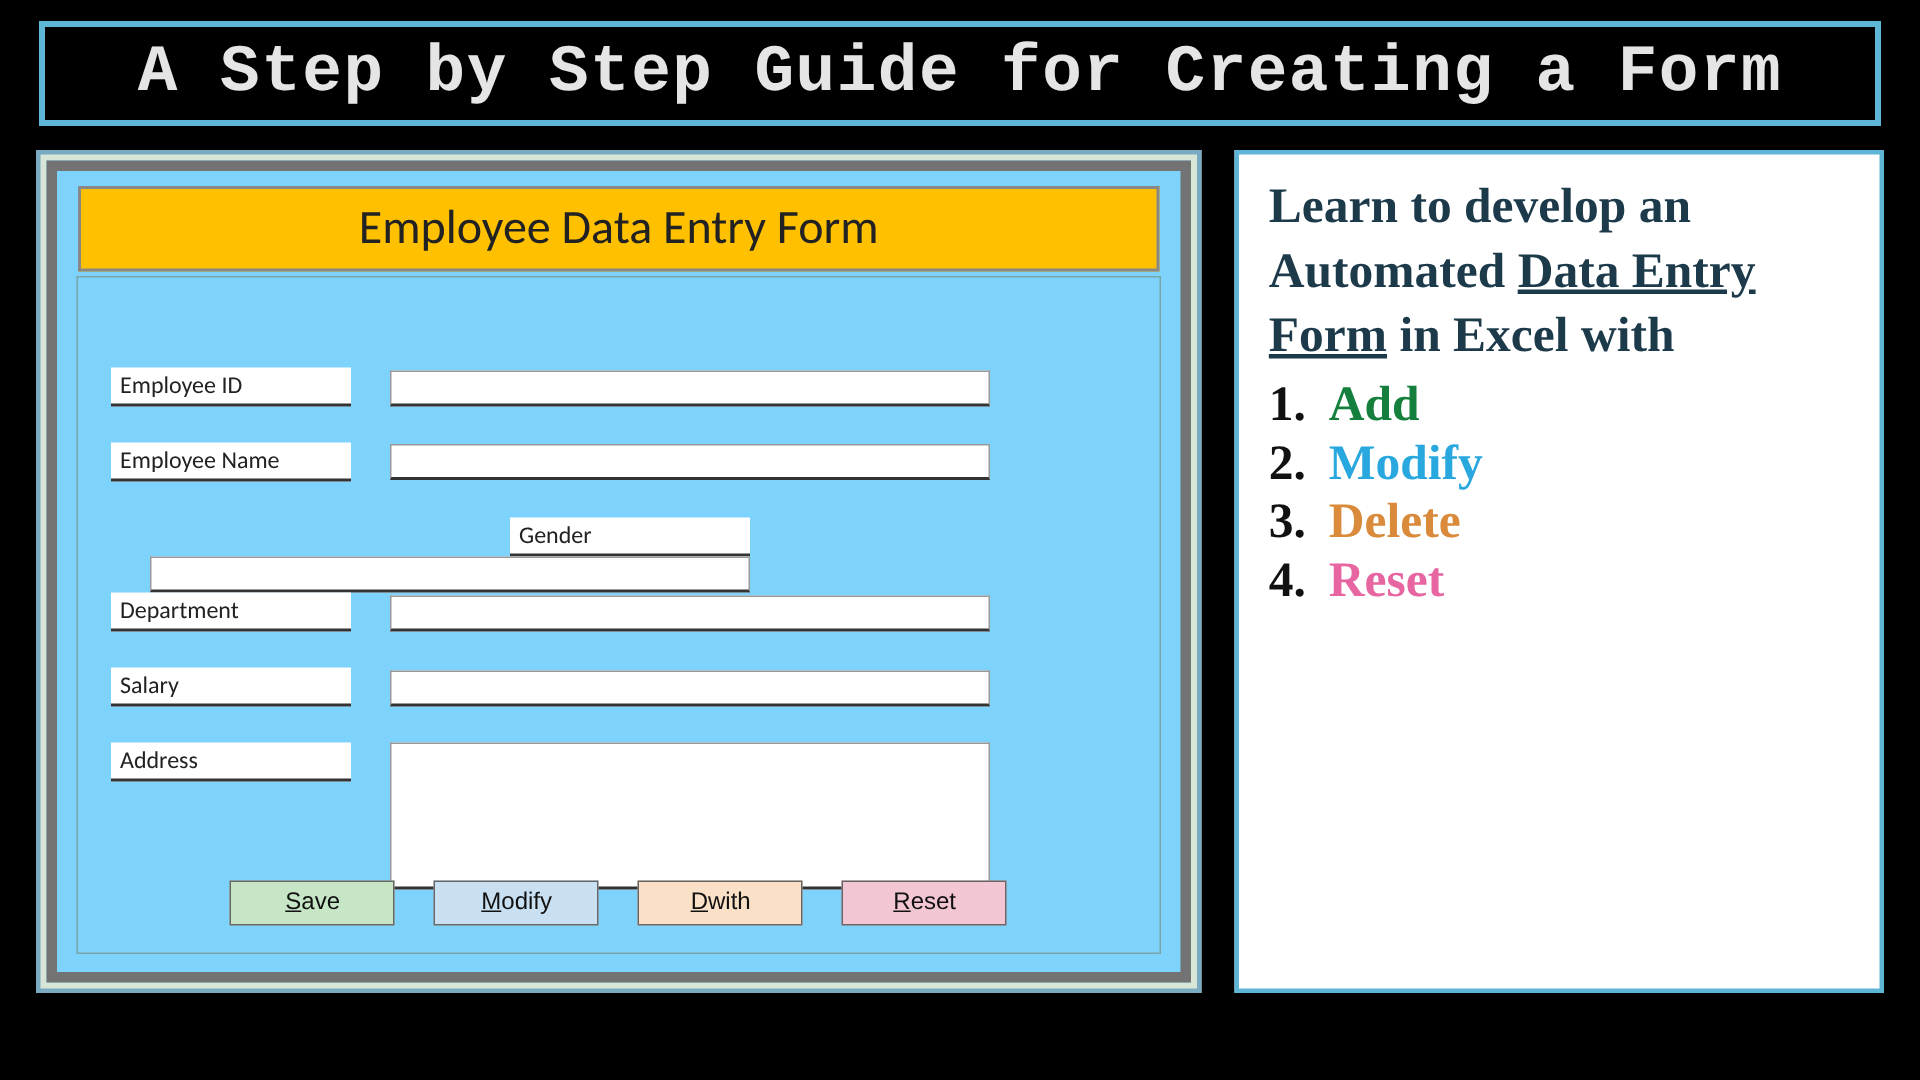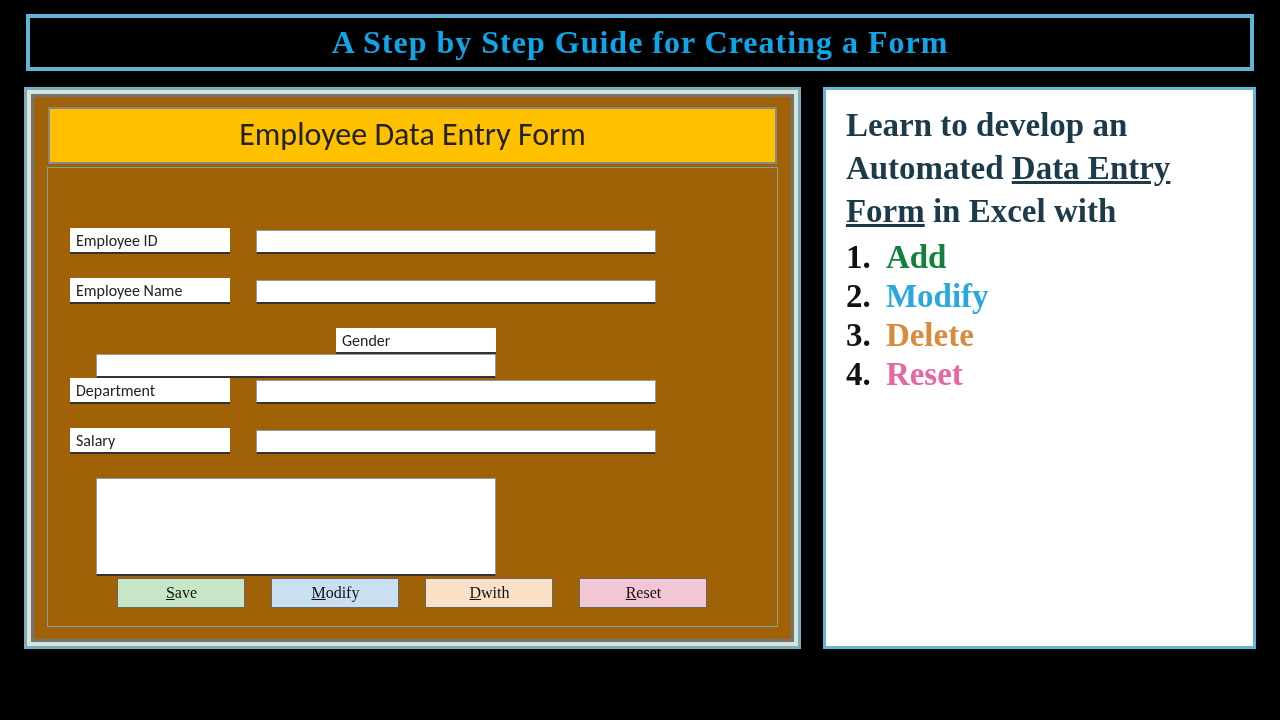--- a/index.html
+++ b/index.html
@@ -11,24 +11,24 @@
   }
 
   .title-bar {
     border: 4px solid #5eb5d6;
     background: #000;
     text-align: center;
     padding: 6px 10px;
     margin: 0 8px 16px 8px;
   }
   .title-bar h1 {
-    color: #0ea5e9;
-    font-family: Liberation Serif, serif;
+    color: #e5e5e5;
+    font-family: Liberation Mono, monospace;
     font-weight: bold;
-    font-size: 32px;
+    font-size: 44px;
     letter-spacing: 1px;
   }
 
   .content-row {
     display: flex;
     align-items: flex-start;
     gap: 22px;
     padding: 0 6px;
   }
 
@@ -36,22 +36,22 @@
   .form-outer {
     width: 810px;
     height: 562px;
     background: #d7e6d7;
     border: 3px solid #7aa9c2;
     position: relative;
     padding: 4px;
   }
   .form-surface {
     position: relative;
-    background: #a16207;
-    border: 3px solid #737373;
+    background: #7dd3fc;
+    border: 7px solid #737373;
     width: 100%;
     height: 100%;
   }
   .form-header {
     margin: 10px 14px 0 14px;
     background: #ffc000;
     border: 2px solid #888;
     text-align: center;
     font-family: Calibri, Arial, sans-serif;
     font-size: 32px;
@@ -107,24 +107,24 @@
 
   .button-row {
     position: absolute;
     bottom: 18px;
     left: 0; right: 0;
     display: flex;
     justify-content: center;
     gap: 26px;
   }
   .btn {
-    width: 128px;
+    width: 110px;
     height: 30px;
     border: 1px solid #666;
-    font-family: Liberation Serif, serif;
+    font-family: Liberation Sans, sans-serif;
     font-size: 16px;
     color: #111;
     cursor: pointer;
     text-align: center;
     line-height: 28px;
   }
   .btn .ul { text-decoration: underline; }
   .btn-save   { background: #c6e6c6; }
   .btn-modify { background: #c9e0f2; }
   .btn-delete { background: #f9e0c6; }
@@ -174,41 +174,42 @@
   <div class="form-outer">
     <div class="form-surface">
       <div class="form-header">Employee Data Entry Form</div>
       <div class="central-frame">
 
         <div class="field-row" style="top:28px;">
           <div class="field-label">Employee ID</div>
           <input class="field-input" type="text" style="">
         </div>
 
-        <div class="field-row" style="top:78px;">
+        <div class="field-row" style="top:78px;align-items:center;">
           <div class="field-label">Employee Name</div>
           <input class="field-input" type="text" style="">
         </div>
 
         <div class="field-row" style="top:128px;flex-direction:column;">
           <div class="field-label">Gender</div>
           <input class="field-input" type="text" style="">
         </div>
 
         <div class="field-row" style="top:178px;">
           <div class="field-label">Department</div>
           <input class="field-input" type="text" style="">
         </div>
 
         <div class="field-row" style="top:228px;">
           <div class="field-label">Salary</div>
           <input class="field-input" type="text" style="">
         </div>
 
         <div class="field-row" style="top:278px; align-items:flex-start;">
+          <div class="field-label">Address</div>
           <textarea class="field-textarea" style=""></textarea>
         </div>
 
         <div class="button-row">
           <button class="btn btn-save"><span class="ul">S</span><span>ave</span></button>
           <button class="btn btn-modify"><span class="ul">M</span><span>odify</span></button>
           <button class="btn btn-delete"><span class="ul">D</span><span>with</span></button>
           <button class="btn btn-reset"><span class="ul">R</span><span>eset</span></button>
         </div>
 

